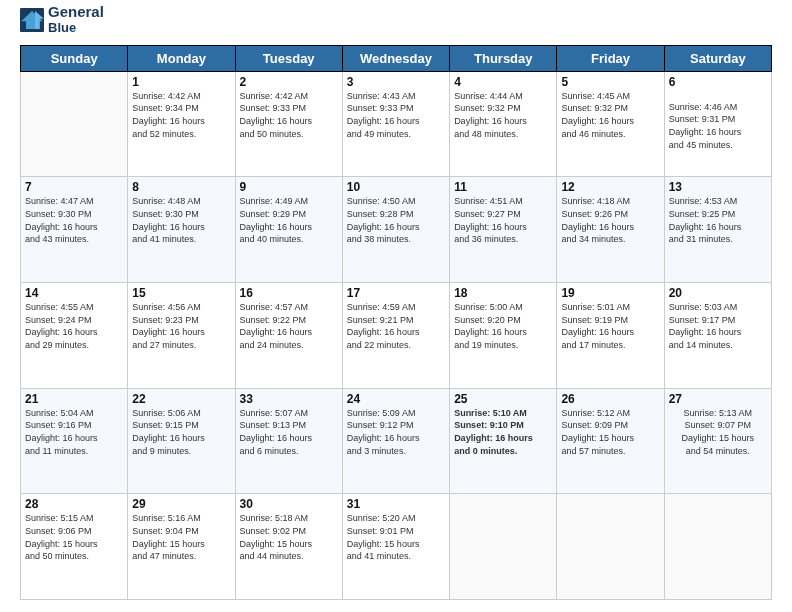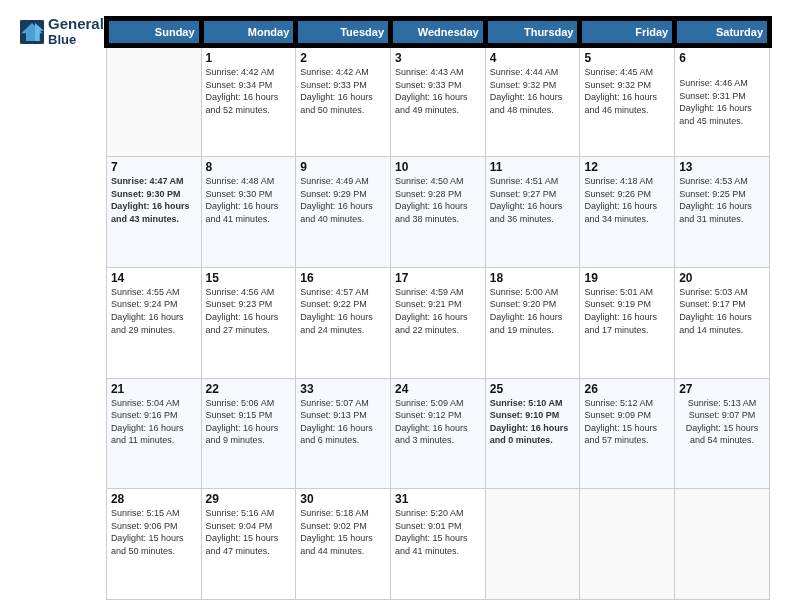--- a/index.html
+++ b/index.html
@@ -6,23 +6,23 @@
     body {
       font-family: Arial, sans-serif;
       background: #fff;
       width: 792px;
       height: 612px;
       overflow: hidden;
     }
     .page {
       width: 792px;
       height: 612px;
-      padding: 16px 20px 12px 20px;
+      padding: 4px 20px 12px 20px;
       display: flex;
-      flex-direction: row;
+      flex-direction: column;
     }
     .header {
       display: flex;
       justify-content: space-between;
       align-items: flex-start;
       margin-bottom: 10px;
     }
     .logo {
       display: flex;
       align-items: center;
@@ -58,25 +58,25 @@
     .calendar {
       flex: 1;
       border: 1px solid #ccc;
       border-collapse: collapse;
       width: 100%;
       table-layout: fixed;
     }
     .calendar thead tr th {
       background-color: #2e6da4;
       color: #fff;
-      font-size: 11px;
+      font-size: 13px;
       font-weight: bold;
       padding: 5px 4px;
-      border: 5px solid #000000;
-      text-align: right;
+      border: 1px solid #000000;
+      text-align: center;
     }
     .calendar tbody tr td {
       border: 1px solid #ccc;
       vertical-align: top;
       padding: 3px 4px;
       font-size: 9.5px;
       color: #333;
       height: 85px;
     }
     .cell-day {
@@ -169,21 +169,21 @@
             <div class="cell-day">6</div>
             <div class="cell-info" style="white-space: pre-line; margin-top: 12px;">Sunrise: 4:46 AM
 Sunset: 9:31 PM
 Daylight: 16 hours
 and 45 minutes.</div>
           </td>
         </tr>
         <tr class="alt-row">
           <td>
             <div class="cell-day">7</div>
-            <div class="cell-info" style="white-space: pre-line; font-weight: bold;">Sunrise: 4:47 AM
+            <div class="cell-info" style="white-space: pre-line;">Sunrise: 4:47 AM
 Sunset: 9:30 PM
 Daylight: 16 hours
 and 43 minutes.</div>
           </td>
           <td>
             <div class="cell-day">8</div>
             <div class="cell-info" style="white-space: pre-line;">Sunrise: 4:48 AM
 Sunset: 9:30 PM
 Daylight: 16 hours
 and 41 minutes.</div>

